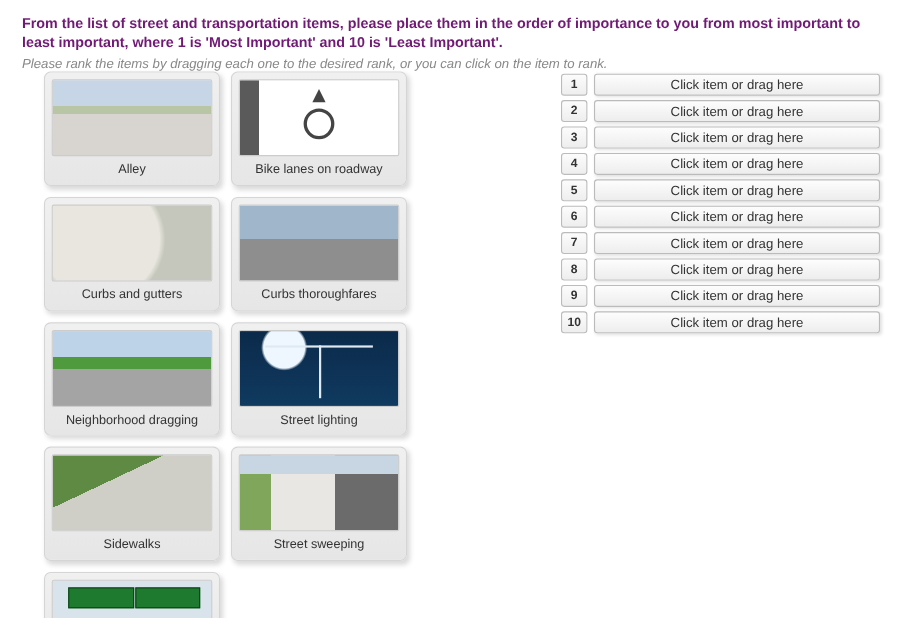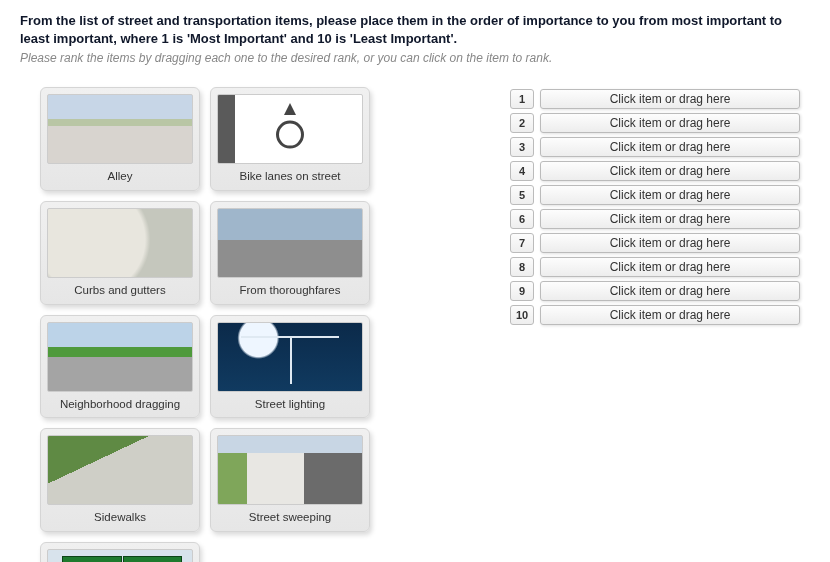--- a/index.html
+++ b/index.html
@@ -7,29 +7,28 @@
     margin: 0;
     padding: 12px 20px;
     font-family: Arial, Helvetica, sans-serif;
     font-size: 13px;
     color: #333;
     background: #fff;
     width: 830px;
   }
   .question-title {
     font-weight: bold;
-    color: #0f172a;
+    color: #701a75;
     line-height: 1.35;
     margin-bottom: 4px;
   }
   .question-hint {
     font-style: italic;
     color: #888;
     font-size: 12px;
-    margin-bottom: 22px;
   }
   .main-row {
     display: flex;
     align-items: flex-start;
     gap: 30px;
   }
   .cards-grid {
     display: flex;
     flex-wrap: wrap;
     gap: 10px;
@@ -151,29 +150,29 @@
 <div class="main-row">
 
   <div class="cards-grid">
 
   <div class="card">
         <div class="thumb th-alley"></div>
         <div class="caption">Alley</div>
       </div>
       <div class="card">
         <div class="thumb th-bike"></div>
-        <div class="caption">Bike lanes on street</div>
+        <div class="caption">Bike lanes on roadway</div>
       </div>
       <div class="card">
         <div class="thumb th-curb"></div>
         <div class="caption">Curbs and gutters</div>
       </div>
       <div class="card">
         <div class="thumb th-major"></div>
-        <div class="caption">From thoroughfares</div>
+        <div class="caption">Curbs thoroughfares</div>
       </div>
       <div class="card">
         <div class="thumb th-neigh"></div>
         <div class="caption">Neighborhood dragging</div>
       </div>
       <div class="card">
         <div class="thumb th-light"></div>
         <div class="caption">Street lighting</div>
       </div>
       <div class="card">

